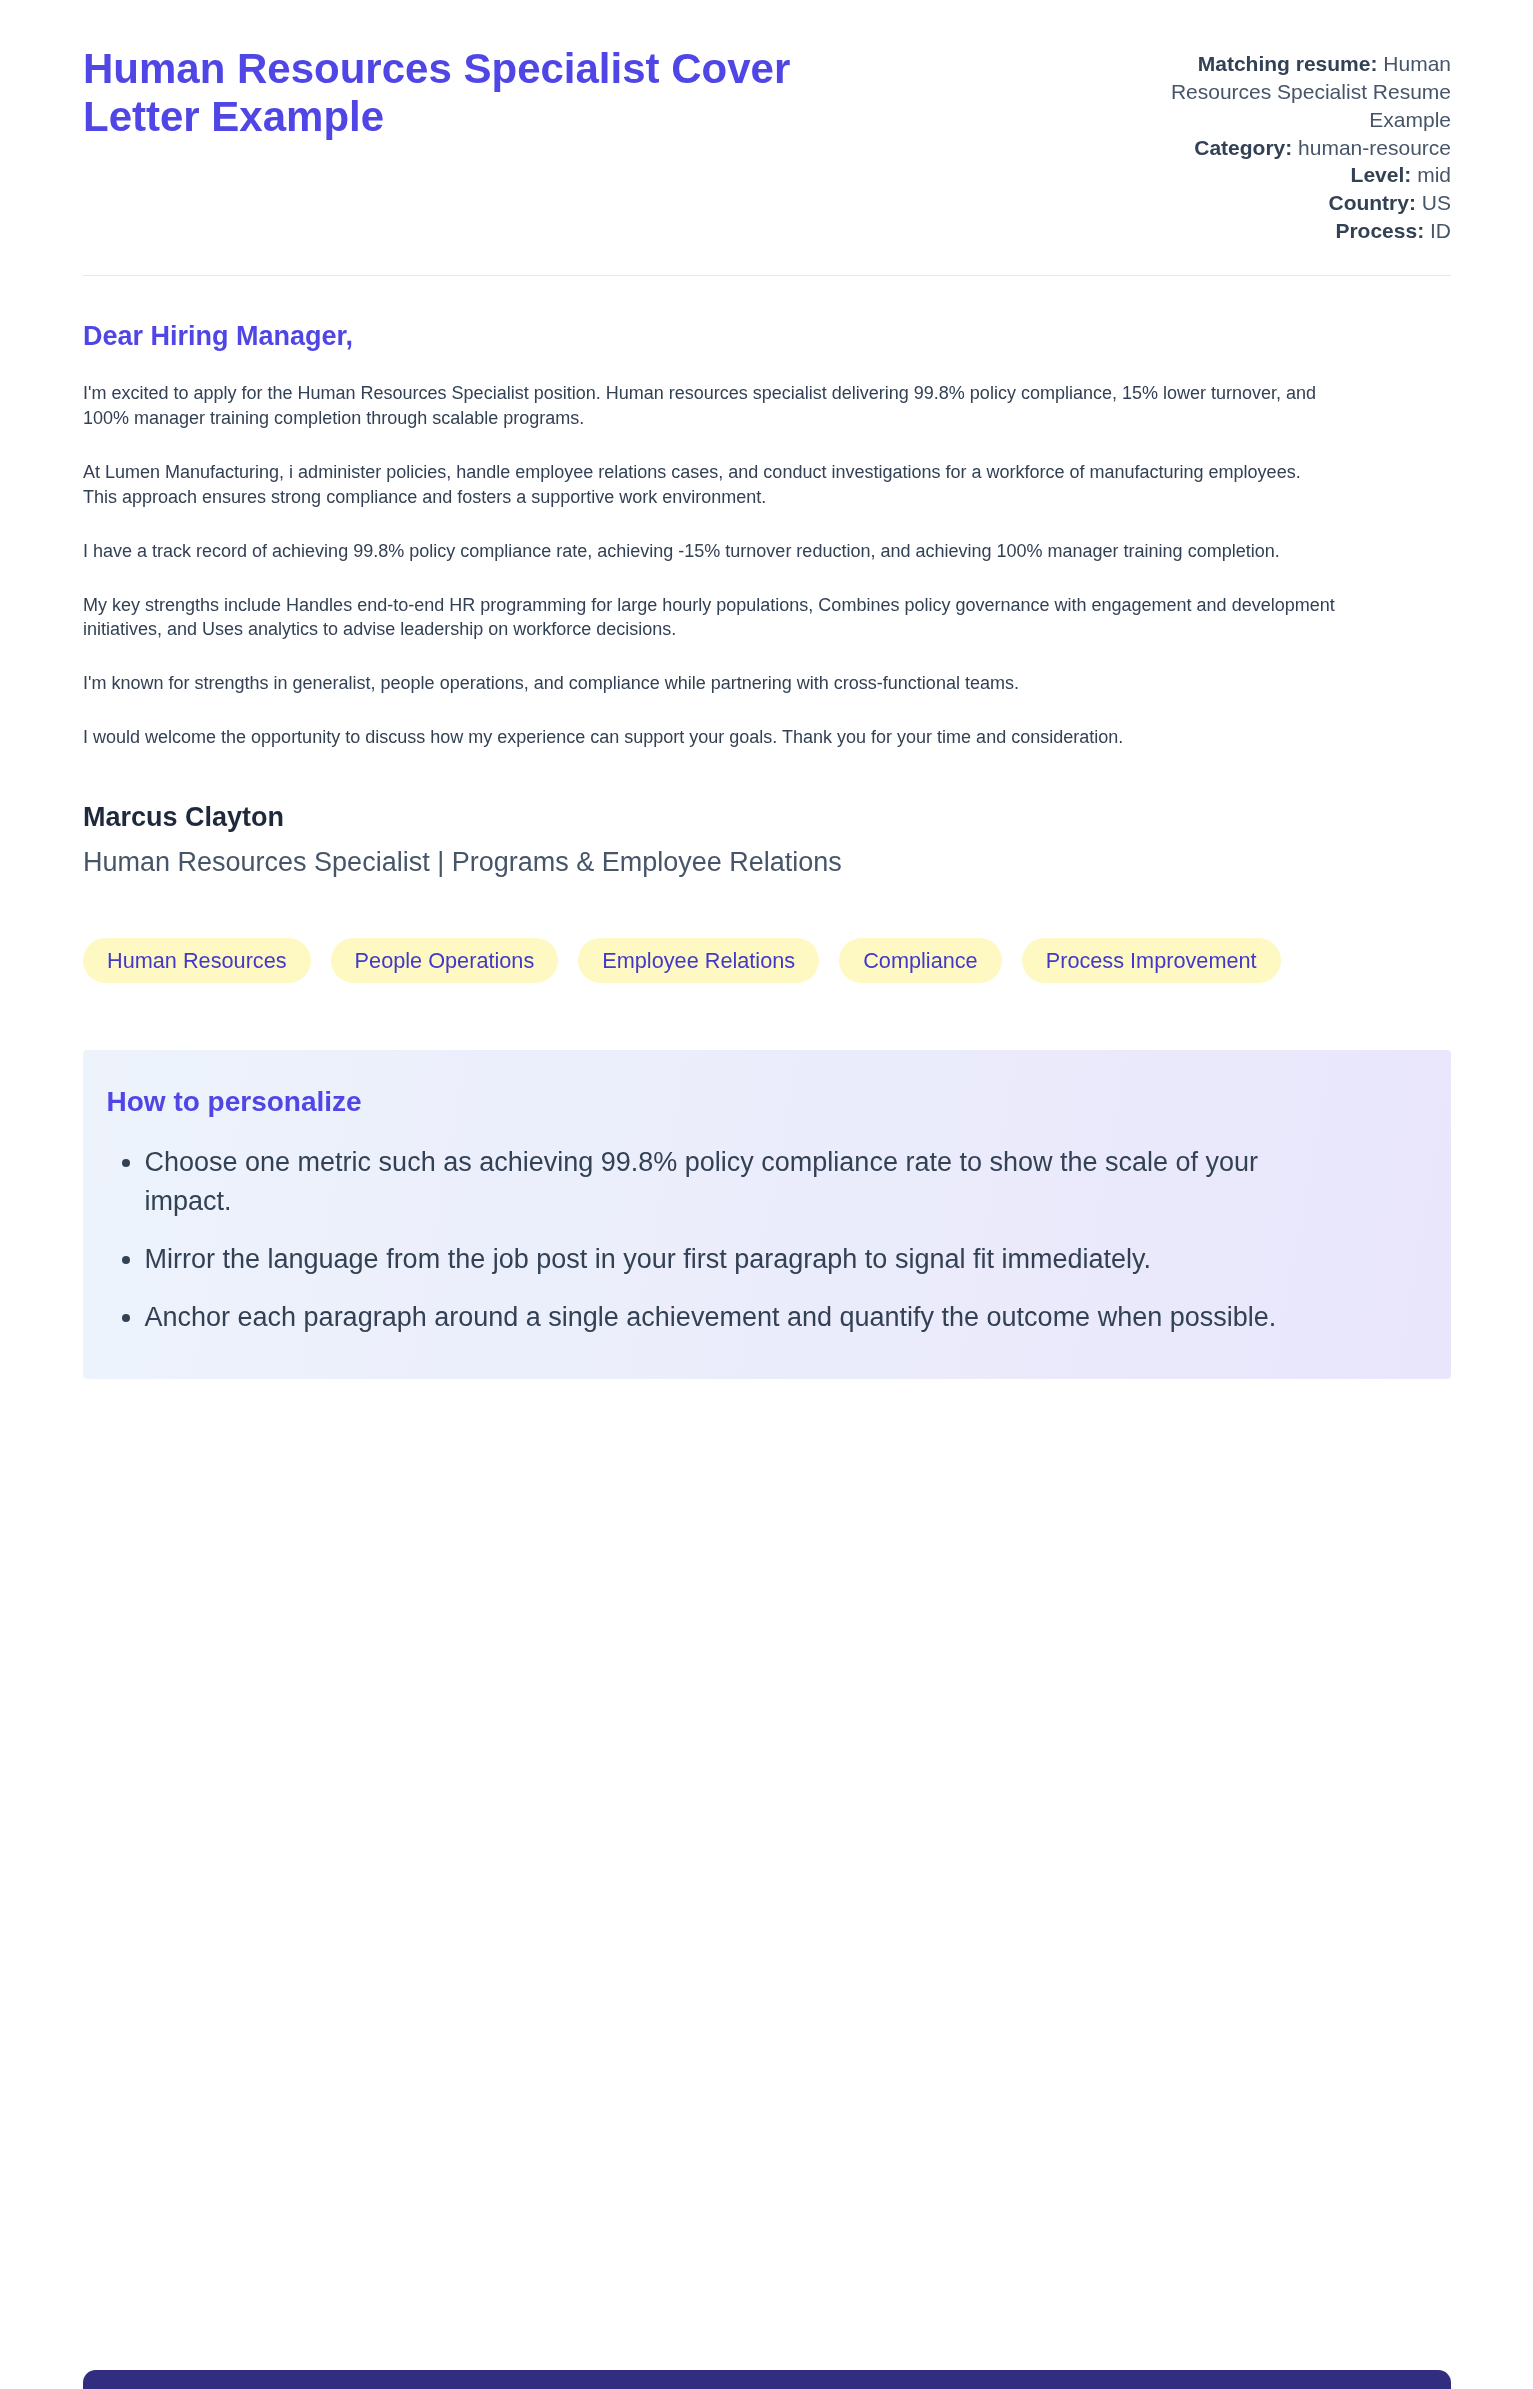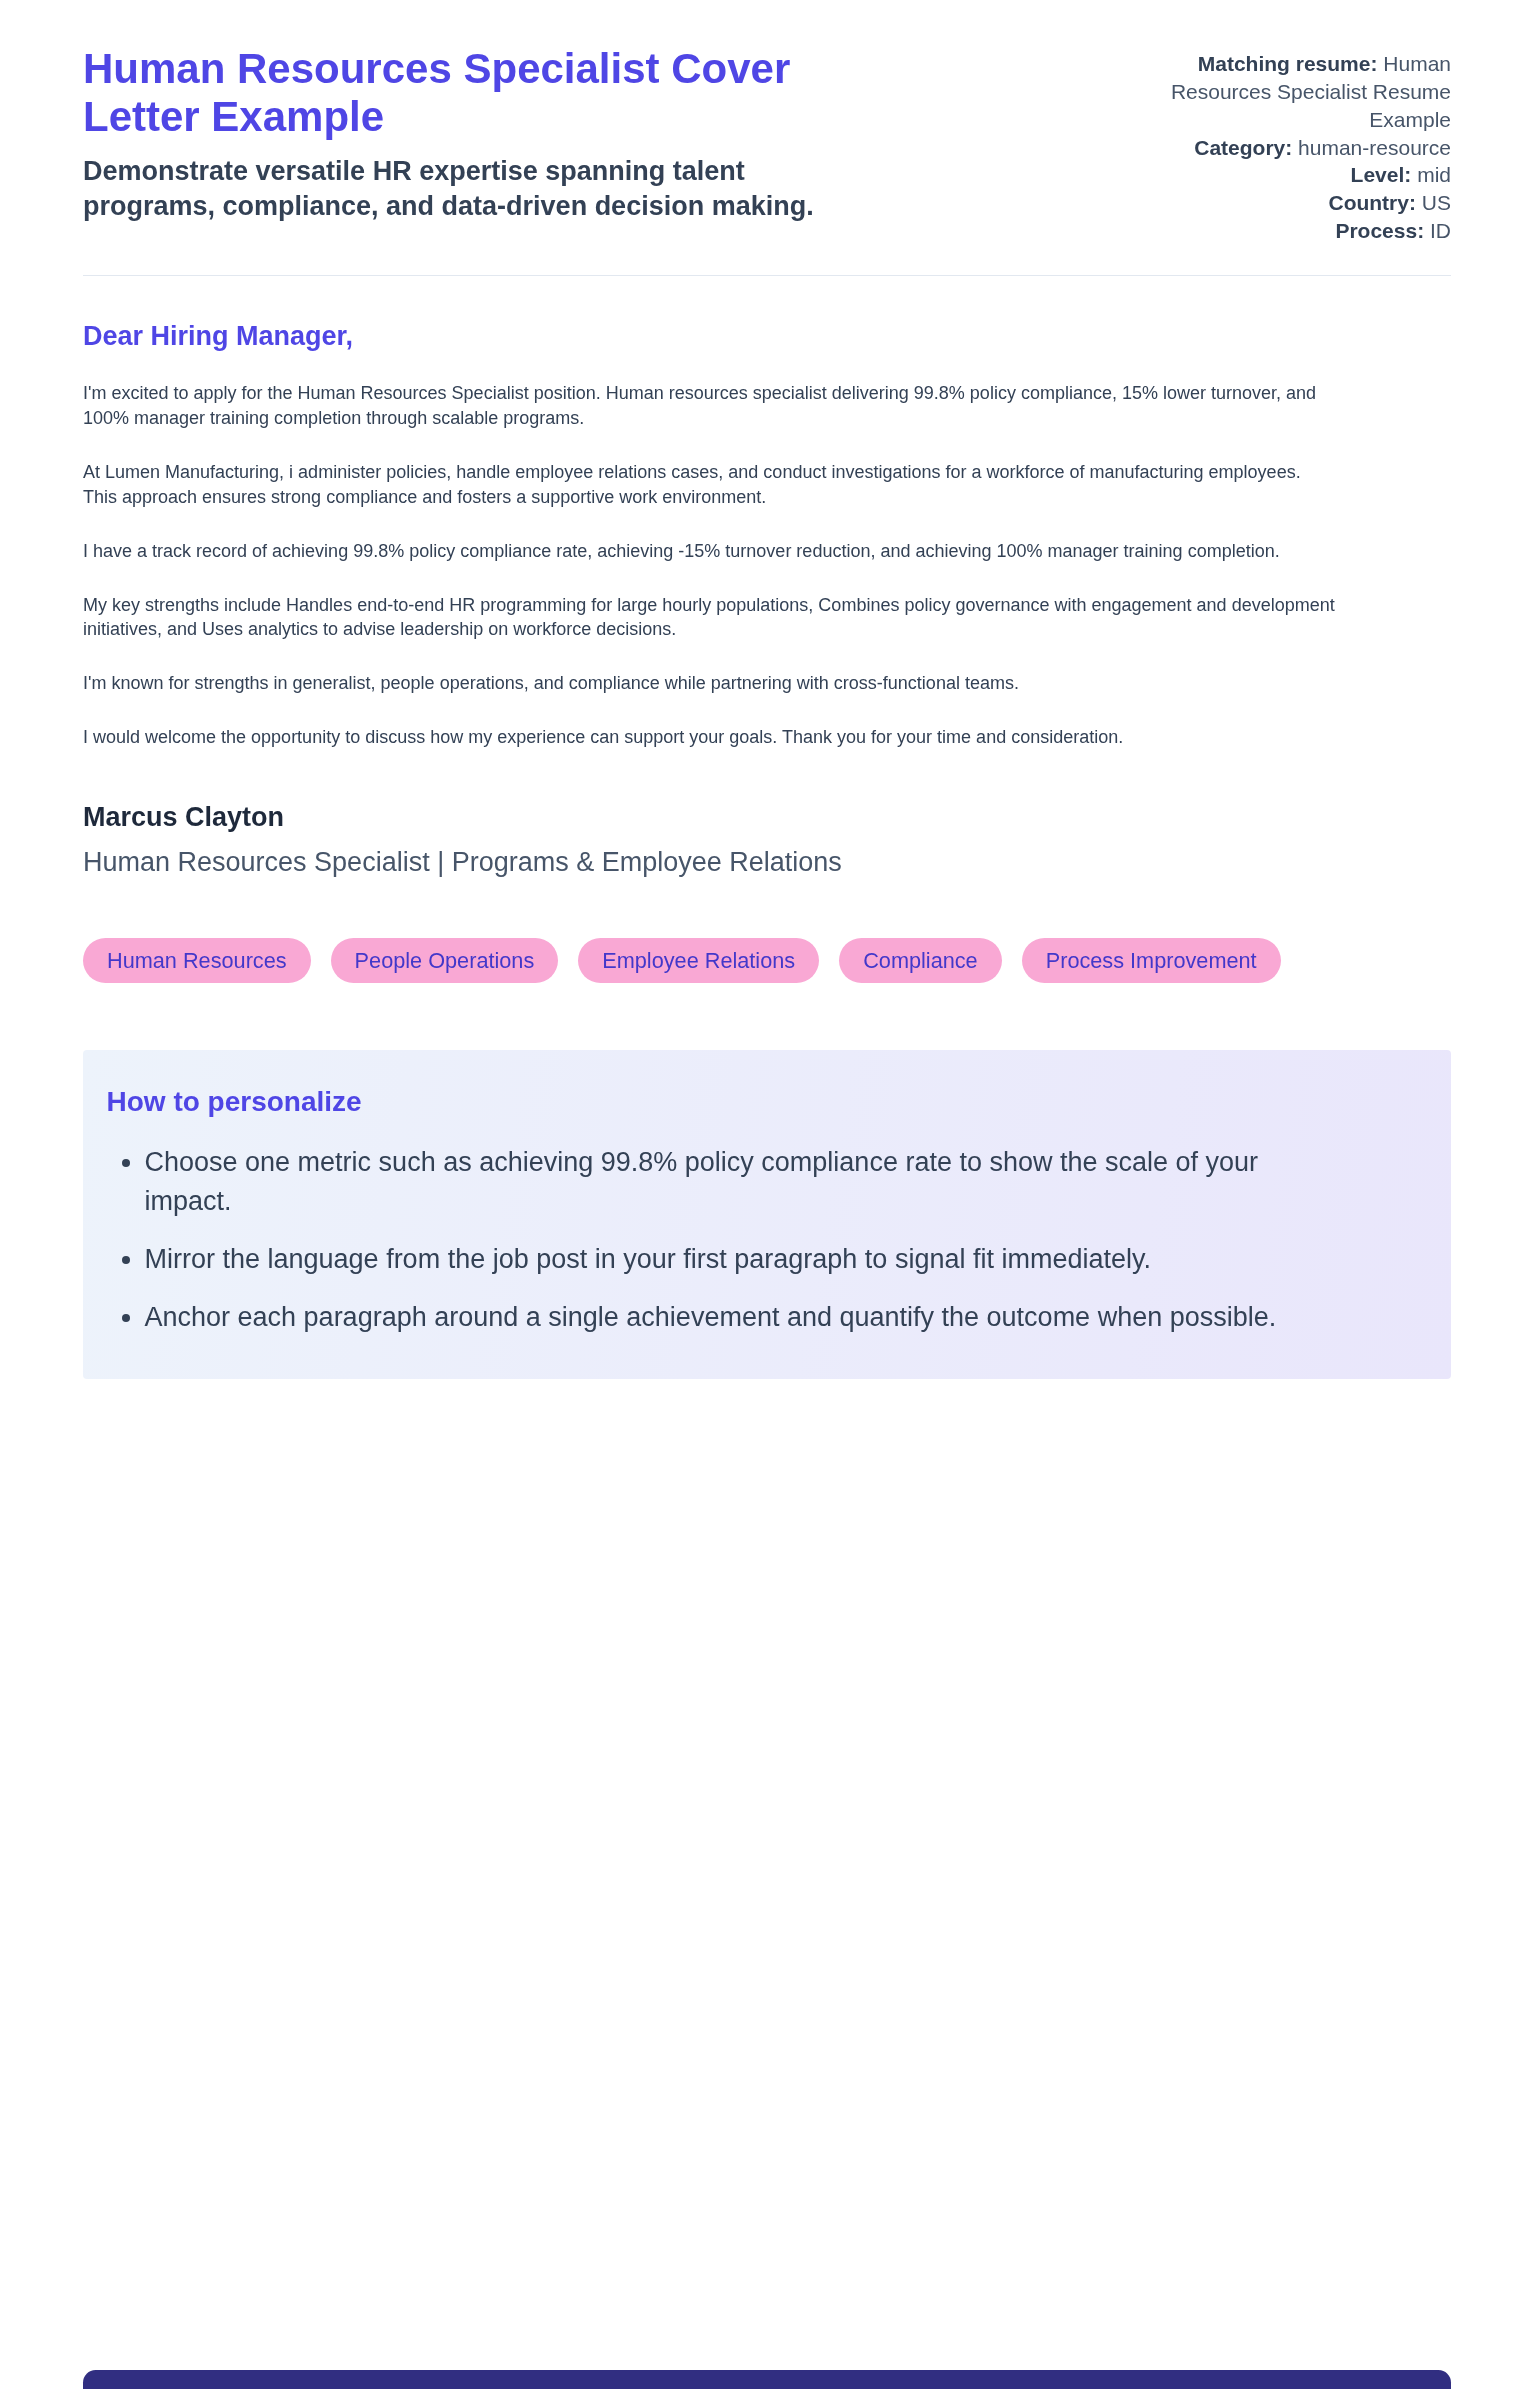--- a/index.html
+++ b/index.html
@@ -91,21 +91,21 @@
   }
   
   .tags {
     margin-top: 60px;
     display: flex;
     flex-wrap: wrap;
     gap: 20px;
   }
   .tag {
     display: inline-block;
-    background: #f9a8d4;
+    background: #fef9c3;
     color: #4338ca;
     font-size: 21.7px;
     line-height: 1;
     padding: 11.7px 24px;
     border-radius: 901px;
     white-space: nowrap;
     cursor: pointer;
   }
   
   .tip-box {
@@ -149,21 +149,20 @@
   }
 </style>
 </head>
 <body>
 
 <div class="page">
 
   <div class="header">
     <div class="header-left">
       <h1 class="page-title">Human Resources Specialist Cover Letter Example</h1>
-      <p class="page-subtitle">Demonstrate versatile HR expertise spanning talent programs, compliance, and data-driven decision making.</p>
     </div>
     <div class="header-meta">
       <div class="meta-row">
         <span class="meta-label">Matching resume:</span>
         <span class="meta-value">Human Resources Specialist Resume Example</span>
       </div>
       <div class="meta-row">
         <span class="meta-label">Category:</span>
         <span class="meta-value">human-resource</span>
       </div>

